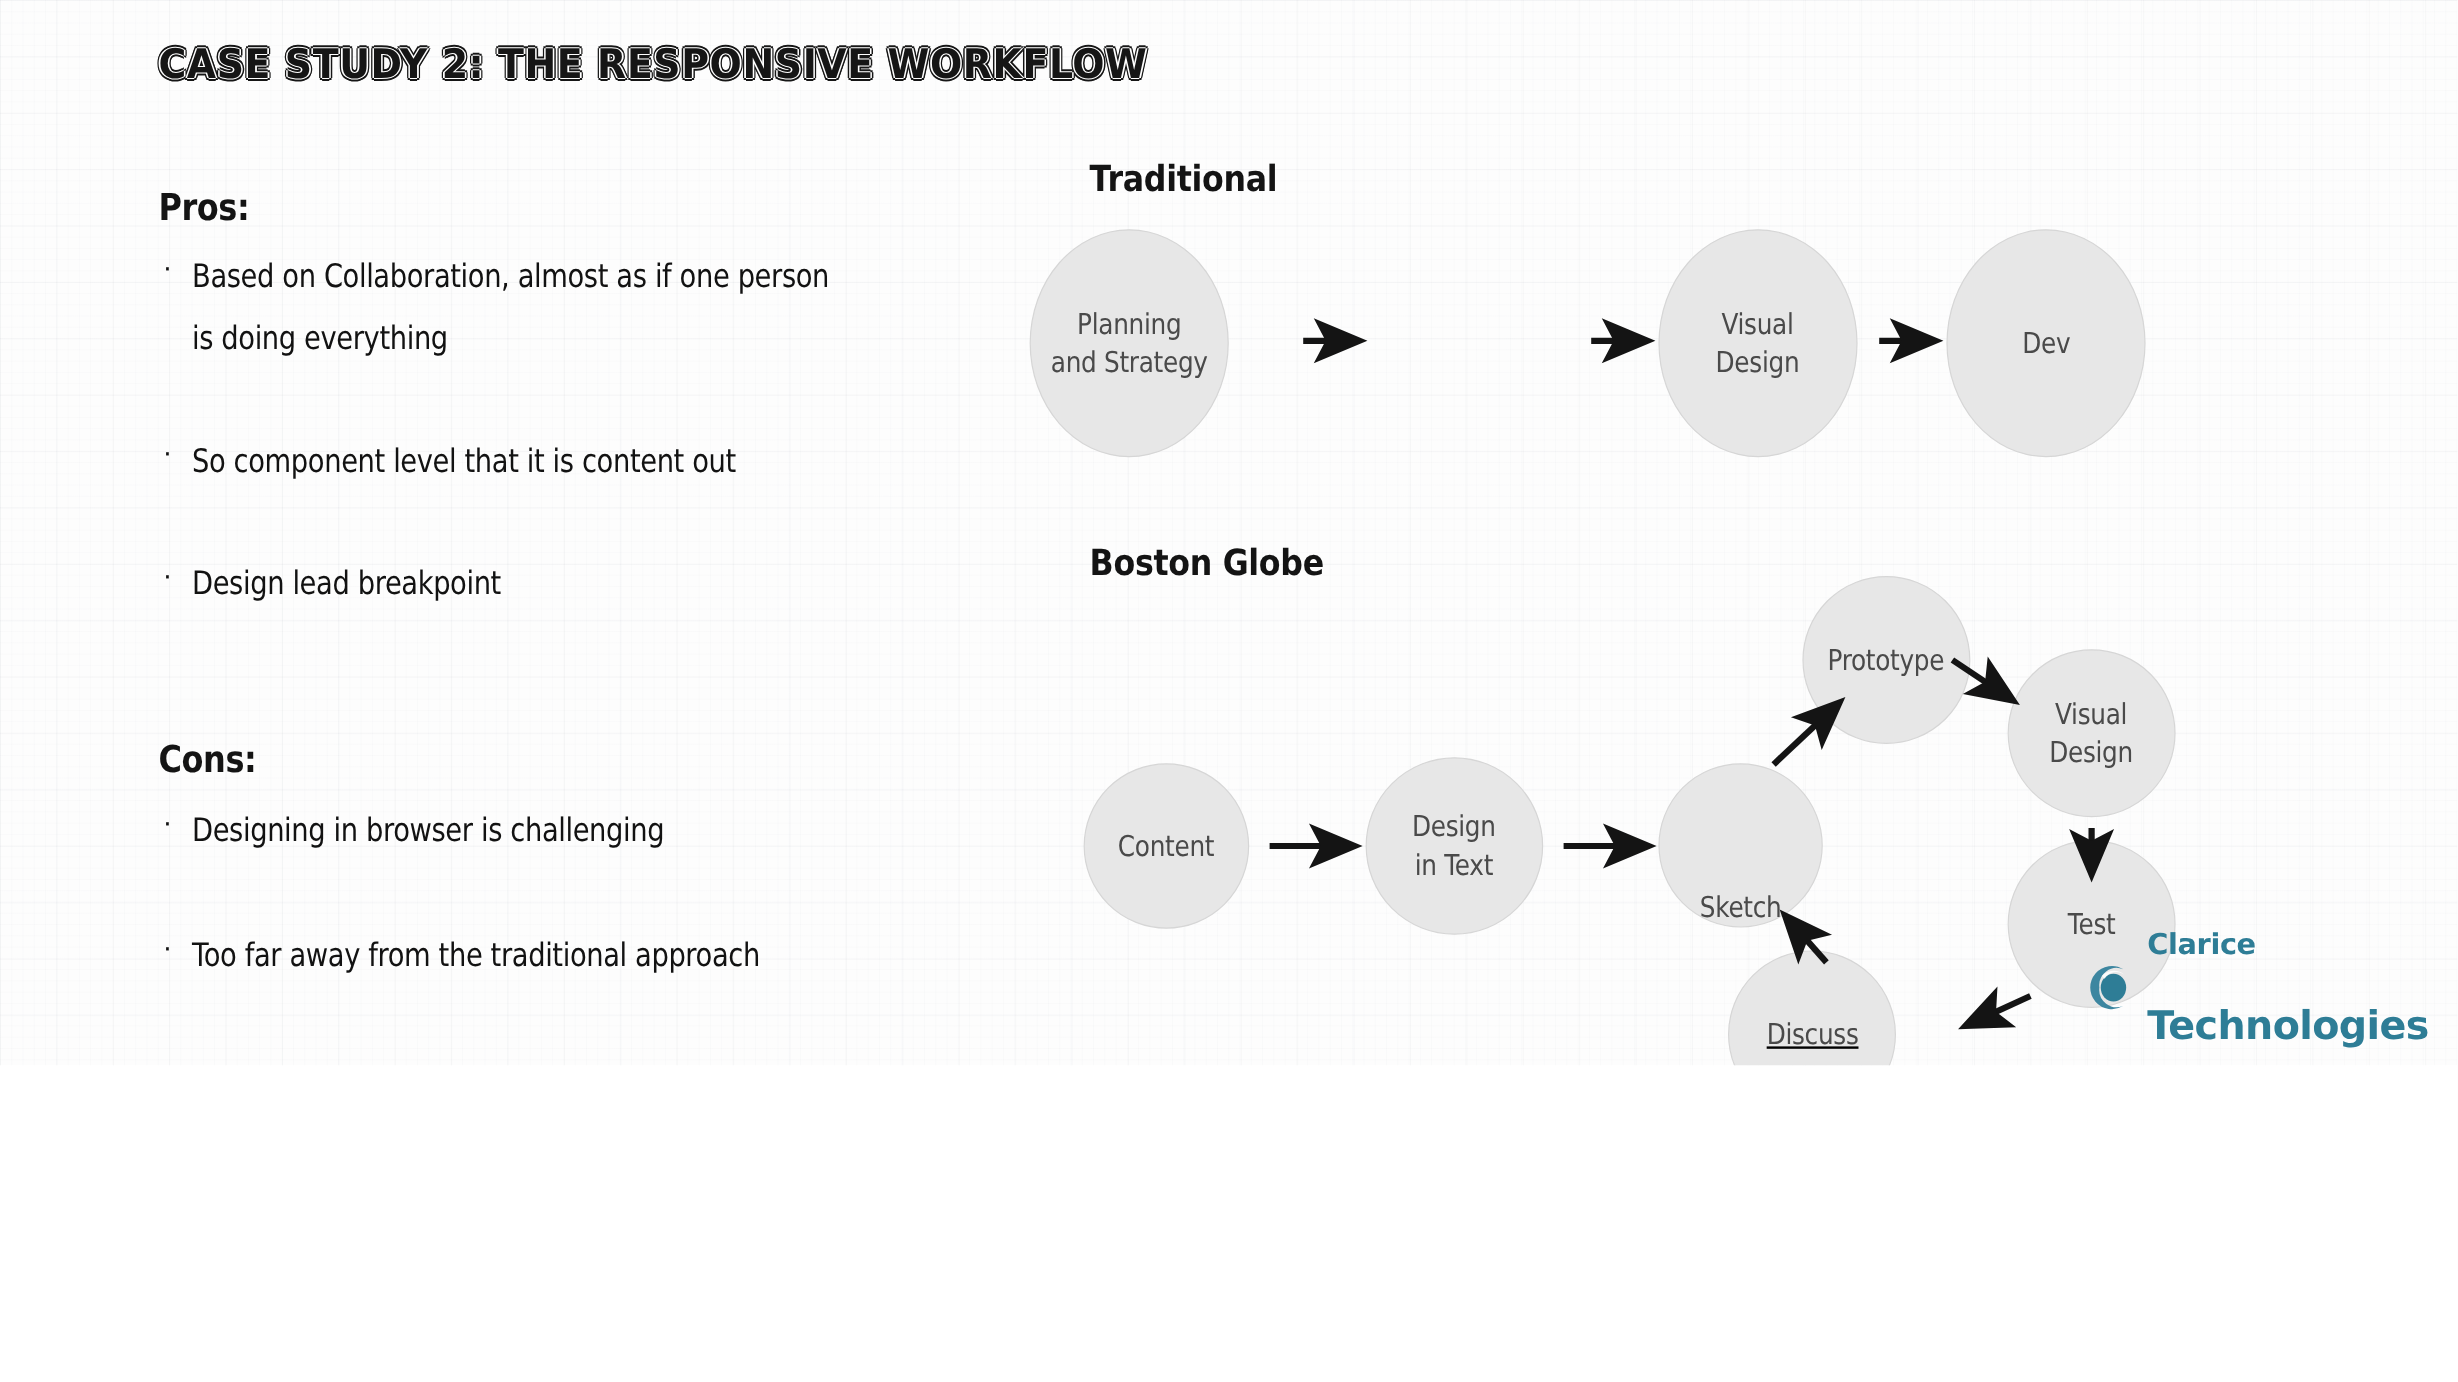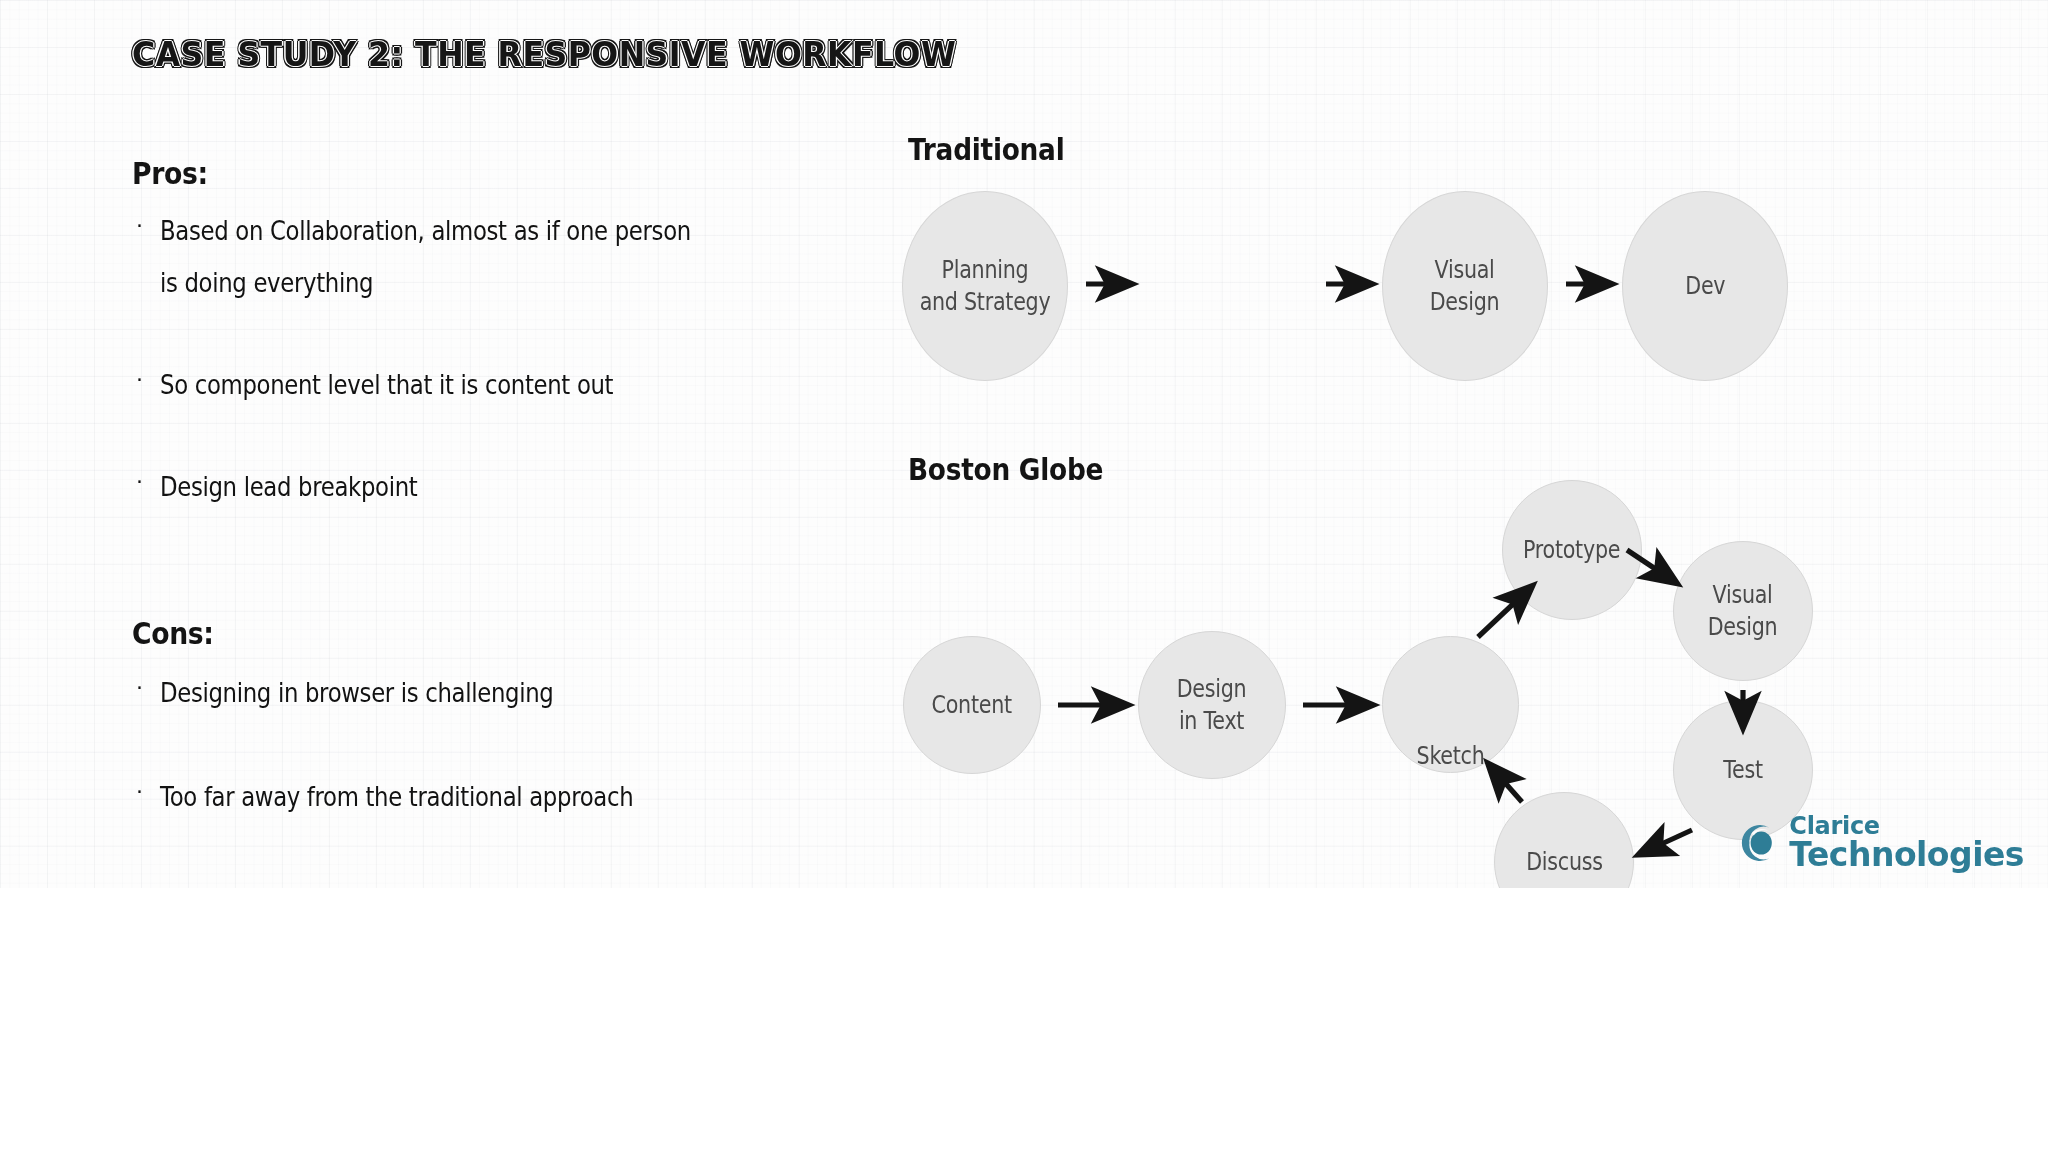--- a/index.html
+++ b/index.html
@@ -147,20 +147,21 @@
     bottom: 16px;
     display: flex;
     align-items: center;
     gap: 9px;
   }
   #logo-mark { width: 44px; height: 44px; flex: 0 0 44px; }
   #logo-text {
     display: flex;
     flex-direction: column;
     line-height: 1.02;
+    gap: 39px;
   }
   .logo-l1 {
     font-family: "DejaVu Sans", sans-serif;
     font-size: 24px;
     font-weight: 700;
     color: #2e7d96;
     letter-spacing: -0.3px;
   }
   .logo-l2 {
     font-family: "DejaVu Sans", sans-serif;
@@ -208,21 +209,21 @@
     <div class="bullet-row" style="margin-top:52px;">
       <div class="bullet-dot">·</div>
       <div class="bullet-text">Too far away from the traditional approach</div>
     </div>
   </div>
 
   <div class="diag-head" style="left:908px; top:132px;">Traditional</div>
 
   <div class="diag-head" style="left:908px; top:452px;">Boston Globe</div>
 
-  <div class="node" style="left:902px; top:191px; width:166px; height:190px;">
+  <div class="node" style="left:858px; top:191px; width:166px; height:190px;">
     <div class="node-label">Planning
 and Strategy</div>
   </div>
 
 
   <div class="node" style="left:1382px; top:191px; width:166px; height:190px;">
     <div class="node-label">Visual
 Design</div>
   </div>
 
@@ -249,21 +250,21 @@
 
   <div class="node" style="left:1673px; top:541px; width:140px; height:140px;">
     <div class="node-label">Visual
 Design</div>
   </div>
 
   <div class="node" style="left:1673px; top:700px; width:140px; height:140px;">
     <div class="node-label">Test</div>
   </div>
 
-  <div class="node" style="left:1494px; top:792px; width:140px; height:140px;">
+  <div class="node" style="left:1440px; top:792px; width:140px; height:140px;text-decoration:underline;">
     <div class="node-label">Discuss</div>
   </div>
 
   <svg id="arrows" viewBox="0 0 2048 1152">
     <defs>
       <marker id="ah" markerWidth="10" markerHeight="10" refX="6.4" refY="4" orient="auto" markerUnits="strokeWidth">
         <path d="M0.4,0.4 L9,4 L0.4,7.6 L2.3,4 Z" fill="#141414"></path>
       </marker>
     </defs>
 

